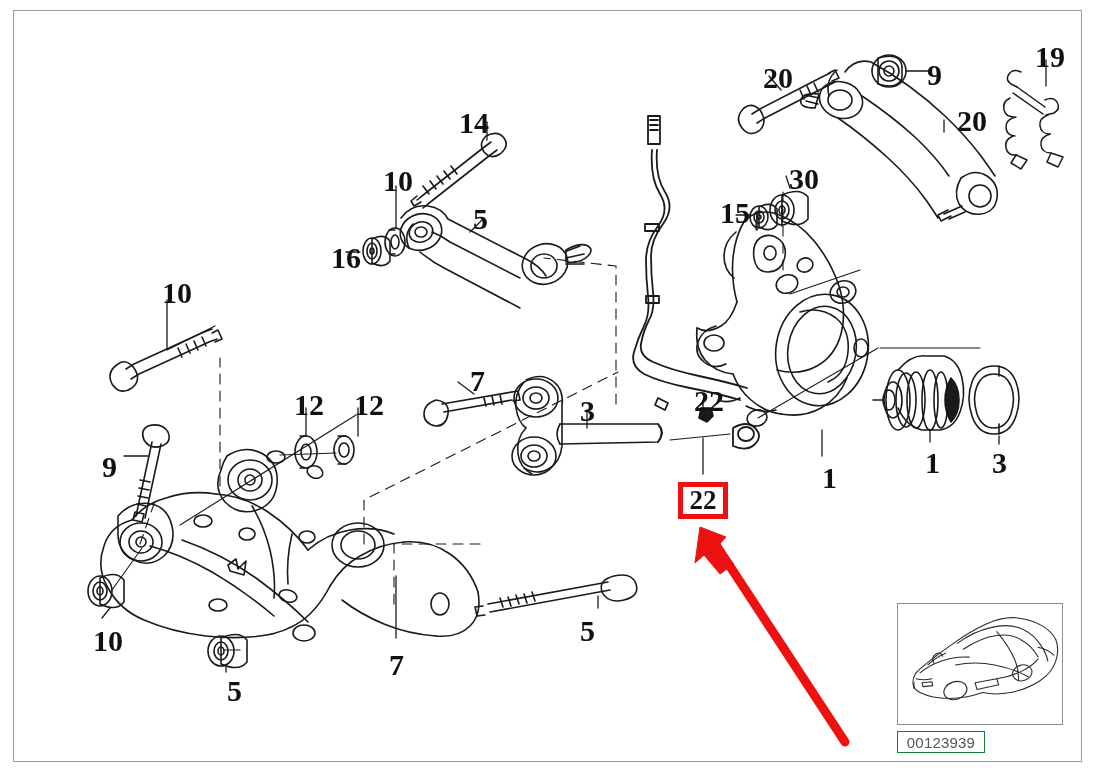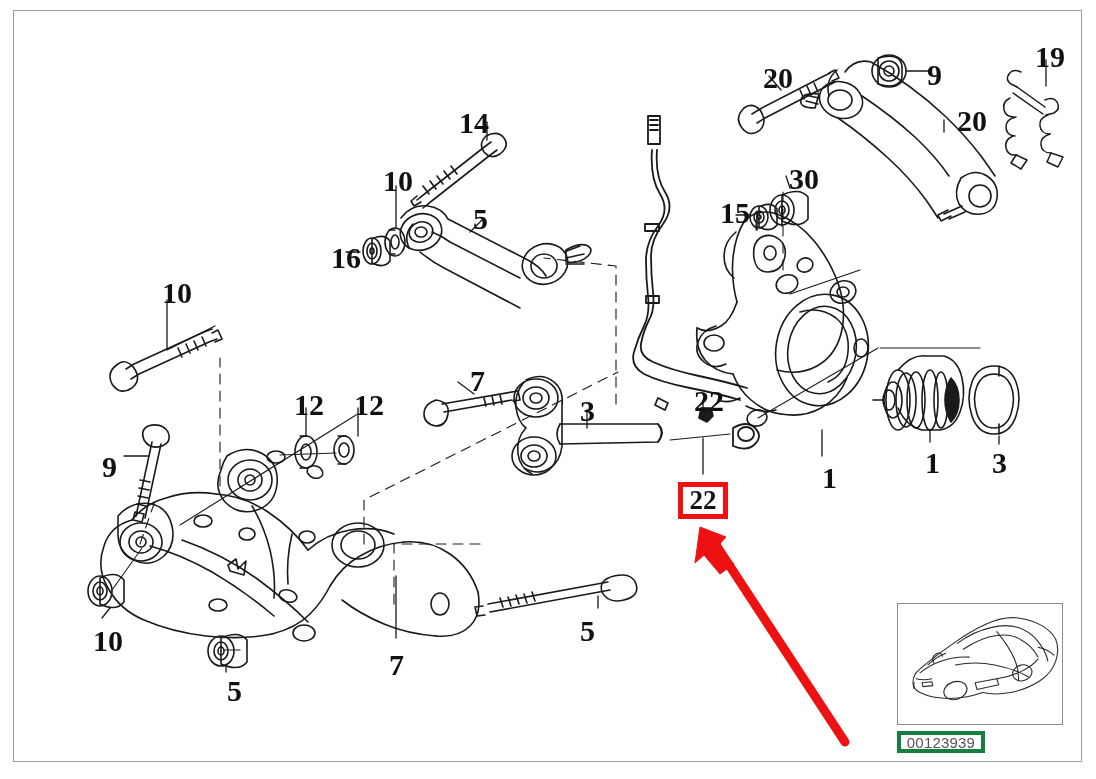--- a/index.html
+++ b/index.html
@@ -13,21 +13,21 @@
        color:#111;line-height:1;white-space:nowrap;}
   .lbl.n{font-size:30px;}
   .callout-22{position:absolute;left:678px;top:482px;width:50px;height:37px;
       border:5px solid #ee1111;background:#fff;box-sizing:border-box;
       display:flex;align-items:center;justify-content:center;}
   .callout-22 span{font-family:"Liberation Serif",serif;font-weight:bold;
       font-size:27px;color:#111;}
   #car-box{position:absolute;left:897px;top:603px;width:166px;height:122px;
       border:1px solid #8d8d8d;box-sizing:border-box;background:#fff;}
   #car-id{position:absolute;left:897px;top:731px;width:88px;height:22px;
-      border:4px solid #15803d;box-sizing:border-box;background:#fff;
+      border:1px solid #15803d;box-sizing:border-box;background:#fff;
       font-family:"Liberation Sans",sans-serif;font-size:15px;color:#555;
       display:flex;align-items:center;justify-content:center;letter-spacing:.2px;}
 </style>
 </head>
 <body>
 
 <div id="stage">
 
   <div id="frame"></div>
 

